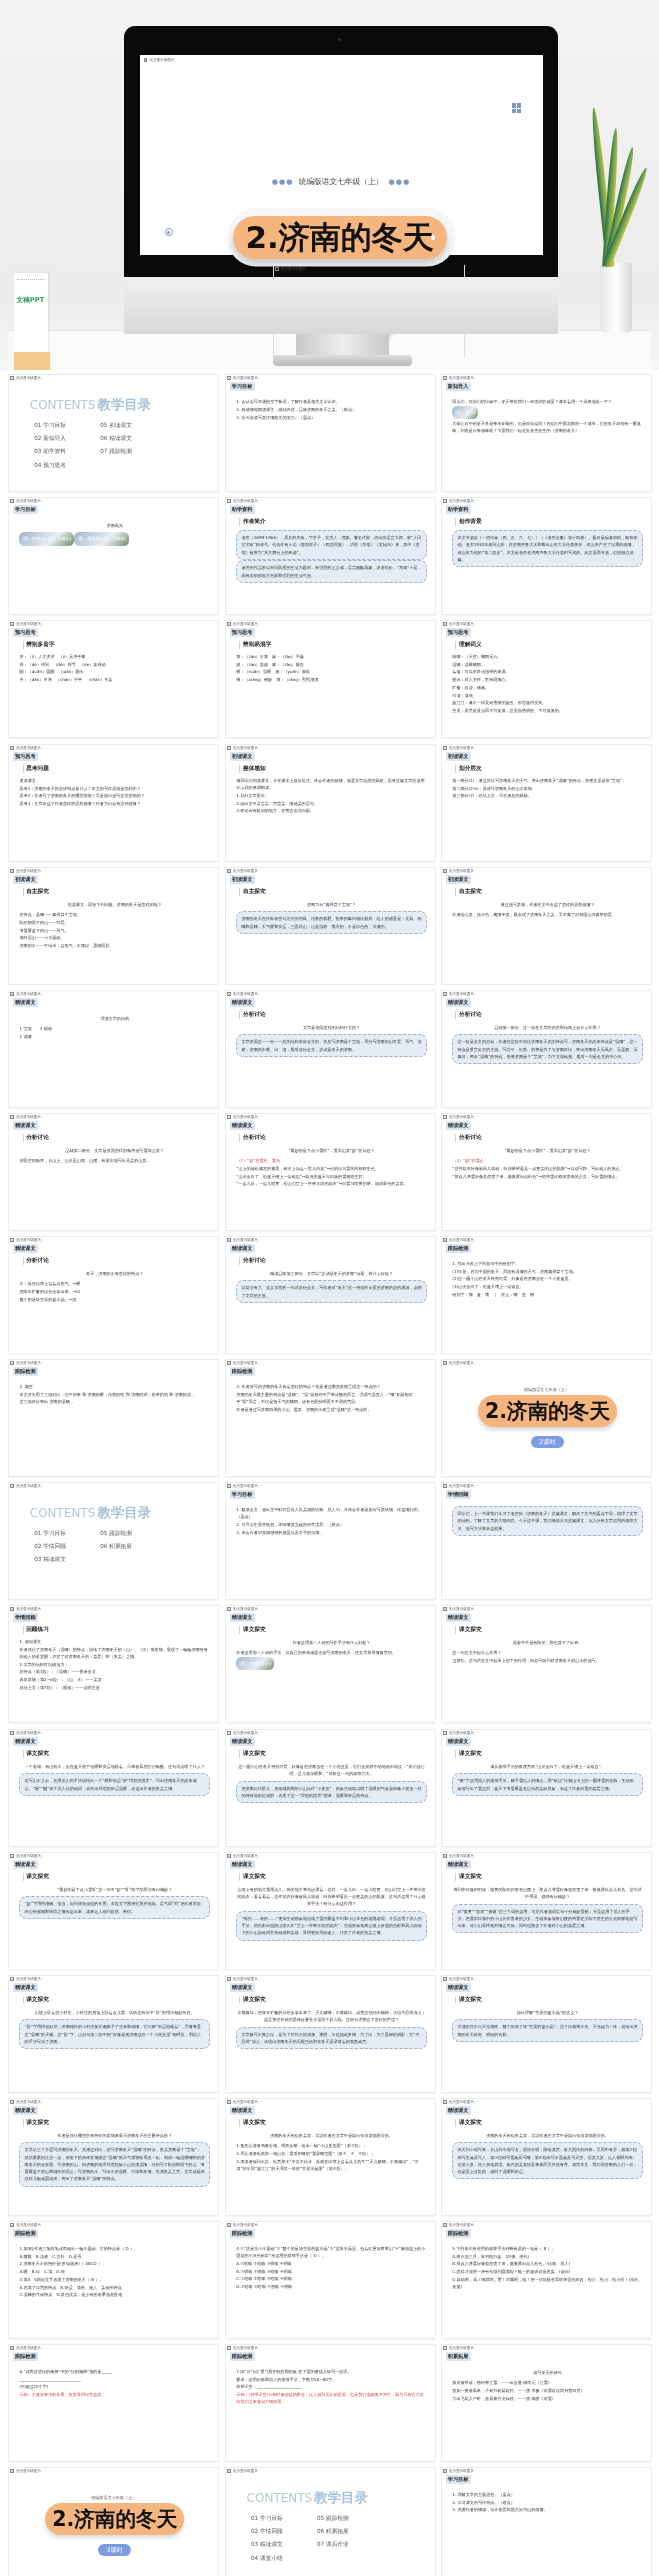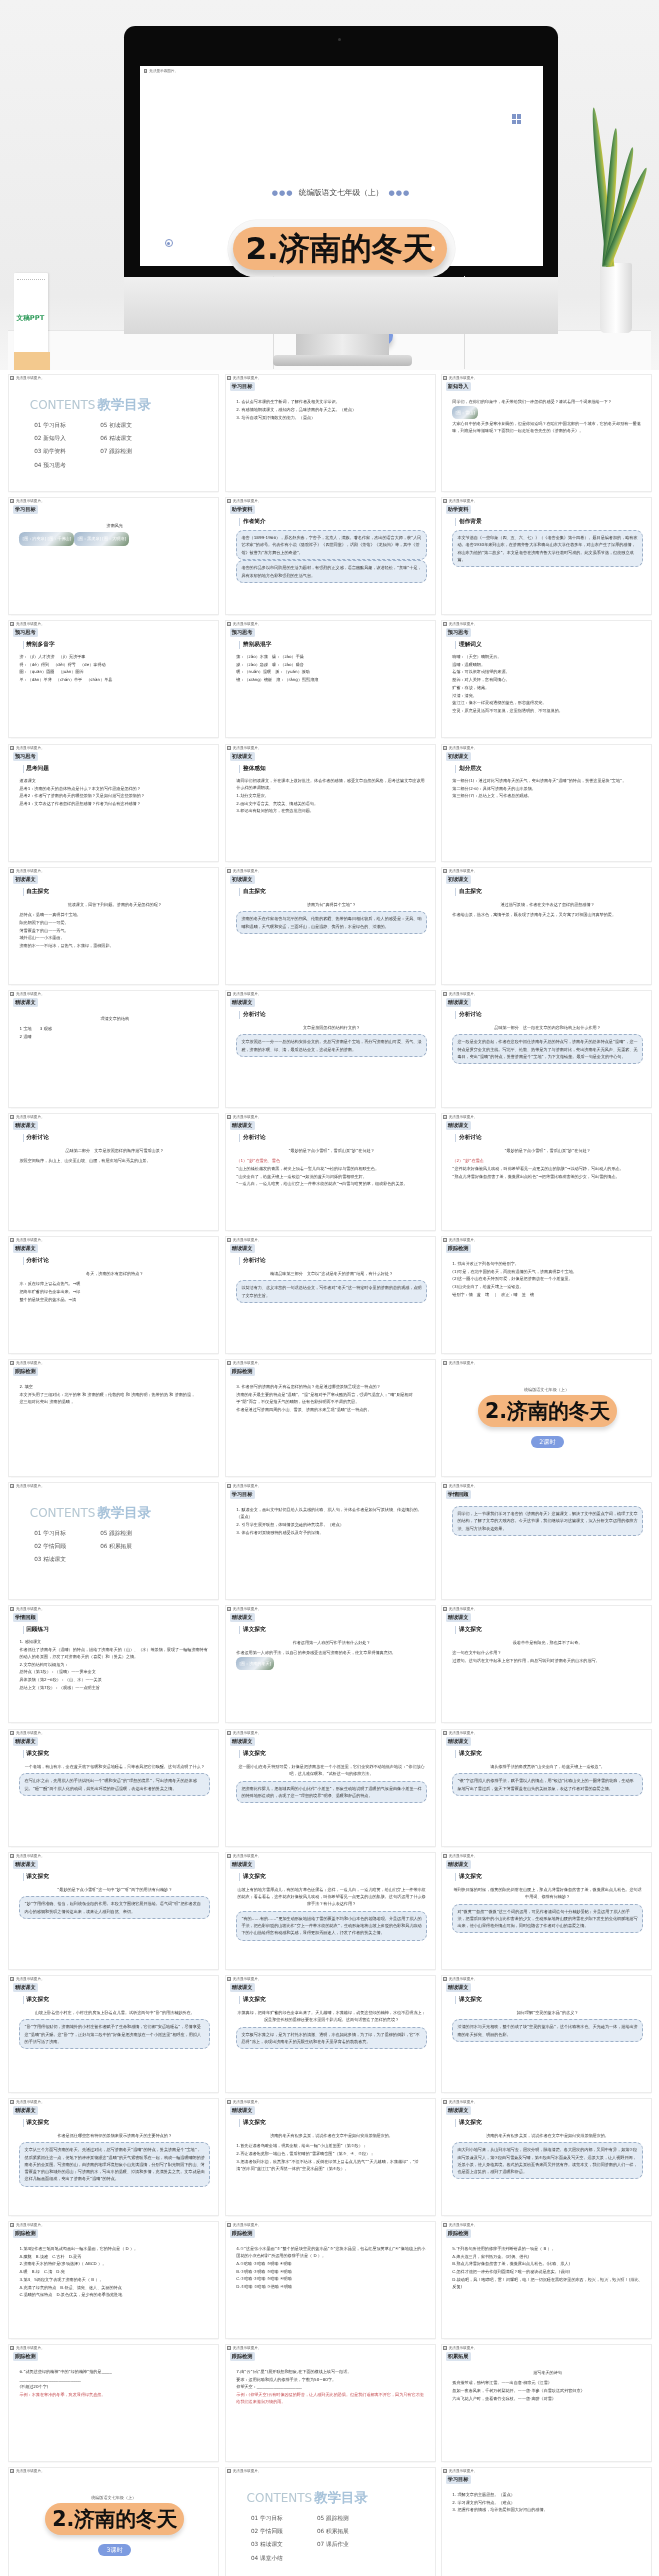--- a/index.html
+++ b/index.html
@@ -1,21 +1,21 @@
 <!DOCTYPE html>
 <html style="font-size:8.2px"><head>
 <meta charset="utf-8">
 <style>
 *{box-sizing:border-box;margin:0;padding:0}
 html,body{width:659px;background:#fff;font-family:"DejaVu Sans","Liberation Sans",sans-serif;color:#333}
 #hero{position:relative;width:659px;height:370px;background:linear-gradient(#f3f3f3,#ececec 80%,#f6f6f6);overflow:hidden}
 #hero .desk{position:absolute;left:8.2px;right:8.2px;top:330px;height:40px;background:#fafafa;border-top:0.5px solid #e6e6e6}
 .monitor{position:absolute;left:124px;top:26px;width:434px;height:251px;background:#0a0a0a;border-radius:11.3px 11.3px 0 0}
 .monitor .cam{position:absolute;left:214px;top:12.4px;width:3.1px;height:3.1px;border-radius:50%;background:#333}
-.screen{position:absolute;left:15.5px;top:40px;width:403px;height:200px;background:#fff}
+.screen{position:absolute;left:15.5px;top:29px;width:403px;height:200px;background:#fff}
 .chin{position:absolute;left:124px;top:277px;width:434px;height:57px;background:linear-gradient(#f0f0f0,#d8d8d8);}
 .neck{position:absolute;left:296px;top:334px;width:93px;height:31px;background:linear-gradient(90deg,#c8c8c8,#eee,#c8c8c8)}
 .foot{position:absolute;left:273px;top:355px;width:139px;height:11.3px;background:linear-gradient(#ddd,#b9b9b9);border-radius:4.1px}
 .broken{display:flex;align-items:center;gap:2.1px;font-size:3.6px;color:#555}
 .broken .bx{width:3.6px;height:4.1px;border:0.5px solid #888;font-size:2.6px;line-height:3.1px;text-align:center}
 .hero-sub{position:absolute;left:0;right:0;top:122px;text-align:center;font-size:7.7px;color:#444}
 .dots{display:inline-block;letter-spacing:1px;color:#7f95c8;font-size:7.2px;margin:0 5.2px}
 .pill-wrap{position:absolute;left:88px;top:154px;width:227px;height:57px;border-radius:28px;background:#f7f7f7;box-shadow:0 0 0 0.5px #eee}
 .pill{position:absolute;left:5.2px;top:6.7px;width:214px;height:43px;border-radius:21.6px;background:#f4b57e;box-shadow:0 5.2px 7.2px rgba(0,0,0,.18);font-weight:bold;font-size:31px;line-height:43px;text-align:center;color:#111}
 .pill .pdot{position:absolute;right:11.3px;top:19.6px;width:4.6px;height:4.6px;border-radius:50%;background:#fff}
@@ -23,21 +23,21 @@
 .hero-lorem{position:absolute;left:31px;top:13px;width:124px;font-family:"DejaVu Serif",serif;font-size:3.3px;line-height:6.7px;color:#999;text-align:center}
 .hero-btn{position:absolute;left:62px;top:49px;width:57px;height:20.6px;border-radius:10.3px;background:#7d9be0;color:#fff;font-size:10.8px;line-height:20.6px;text-align:center;box-shadow:0 4.1px 5.2px rgba(0,0,0,.2)}
 .target{position:absolute;left:25px;top:173px;width:8.2px;height:8.2px;border:1px solid #7f95c8;border-radius:50%}
 .target:after{content:"";position:absolute;left:1.5px;top:1.5px;width:3.1px;height:3.1px;border-radius:50%;background:#7f95c8}
 .grid-ico{position:absolute;left:372px;top:48px;width:9.3px;height:10.3px;display:grid;grid-template-columns:1fr 1fr;gap:1px}
 .grid-ico i{background:#7f95c8}
 .pot{position:absolute;left:600px;top:263px;width:32px;height:70px;background:linear-gradient(90deg,#e6e6e6,#fff,#d9d9d9);border-radius:2.1px 2.1px 5.2px 5.2px}
 .leaf{position:absolute;bottom:72px;width:8.2px;border-radius:50% 50% 0 0;background:linear-gradient(90deg,#2f6b3a,#6fa25a,#c8c43c)}
 .cal{position:absolute;left:14.4px;top:273px;width:34px;height:97px;background:#fff;border-radius:1px;box-shadow:1px 0 2.1px rgba(0,0,0,.1)}
 .cal .rings{height:5.2px;border-bottom:1px dotted #bbb;margin:2.1px 3.1px}
-.cal .logo{position:absolute;left:2.1px;top:41px;font-size:6.7px;font-weight:bold;color:#2e9b5a}
+.cal .logo{position:absolute;left:2.1px;top:23px;font-size:6.7px;font-weight:bold;color:#2e9b5a}
 .cal .base{position:absolute;left:0;bottom:0;width:36px;height:18.5px;background:#f3c98e}
 
 #grid{position:relative;width:659px;height:3333px}
 .slide{position:absolute;width:211px;height:118px;background:#fff;border:0.5px solid #ececec;overflow:hidden;box-shadow:0 0.5px 1px rgba(0,0,0,.03)}
 .slide .ph{position:absolute;left:1px;top:1px}
 .tag{position:absolute;left:3.6px;top:7.2px;padding:1px 2.1px;background:#dbe4ef;border-radius:1.5px;font-size:5.2px;font-weight:bold;color:#2b2b2b}
 .sub{position:absolute;left:13.4px;top:19.6px;padding-left:2.6px;border-left:1.5px solid #c8d3e2;font-size:5.7px;font-weight:bold;color:#222}
 .body{position:absolute;left:10.3px;right:8.2px;top:31px;font-size:4.1px;line-height:7.2px;color:#333}
 .body p{margin:0 0 0.5px}
 .red{color:#c2454a}

